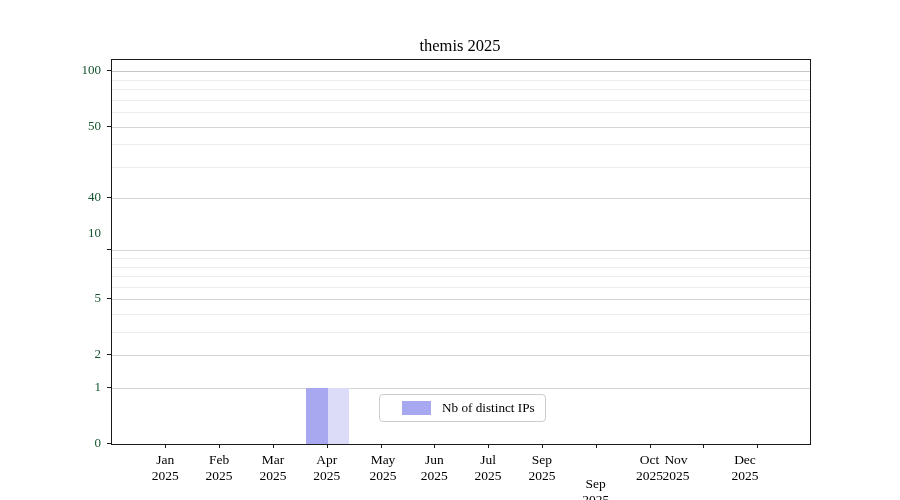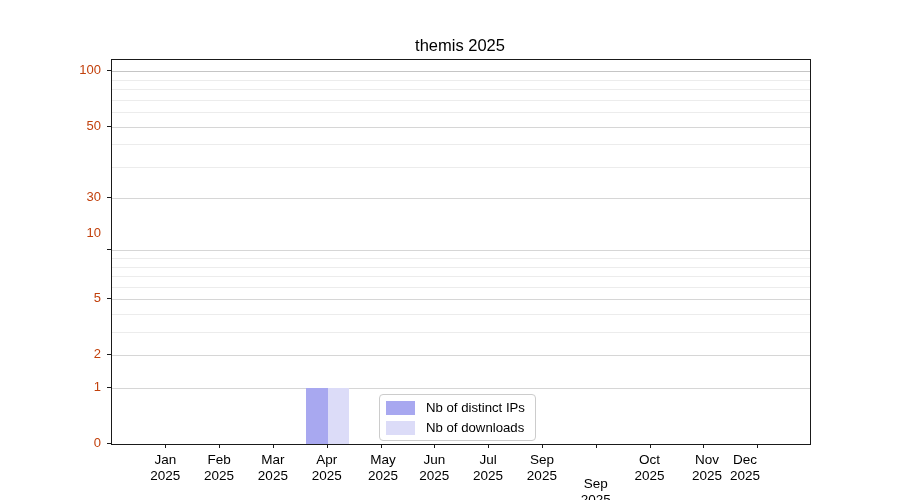--- a/index.html
+++ b/index.html
@@ -1,44 +1,44 @@
 <!DOCTYPE html>
 <html><head>
 <meta charset="utf-8">
 <style>
   html,body{margin:0;padding:0;background:#fff;}
   #chart{
     position:relative;width:900px;height:500px;background:#ffffff;
-    font-family:Liberation Sans, sans-serif;color:#000;
+    font-family:Liberation Serif, serif;color:#000;
     overflow:hidden;
   }
   .title{
     position:absolute;left:111px;top:36px;width:698px;
     text-align:center;font-size:16.5px;color:#000;
   }
   .plot{
     position:absolute;left:111px;top:59px;width:698px;height:384px;
     border:1px solid #1a1a1a;background:#fff;
   }
   .gridline{position:absolute;left:0;width:100%;height:1px;}
   .bar{position:absolute;}
   .ytick-mark{position:absolute;width:4px;height:1px;background:#1a1a1a;}
   .xtick-mark{position:absolute;width:1px;height:4px;background:#1a1a1a;}
   .ytick-label{
-    position:absolute;left:0;text-align:right;font-size:13px;color:#c2410c;
+    position:absolute;left:0;text-align:right;font-size:13px;color:#14532d;
     line-height:16px;
   }
   .xtick-label{
     position:absolute;text-align:center;font-size:13.5px;color:#000;
     white-space:pre-line;line-height:16px;
   }
   .legend{
     position:absolute;left:379px;top:394px;
     background:rgba(255,255,255,0.85);border:1px solid #cccccc;
-    border-radius:4px;padding:5px 10px 5px 6px;
+    border-radius:4px;padding:5px 10px 5px 22px;
     display:flex;flex-direction:column;gap:5px;z-index:5;
   }
   .legend-row{display:flex;align-items:center;}
   .legend-swatch{width:29px;height:14px;margin-right:11px;flex:0 0 auto;}
   .legend-label{font-size:13.2px;color:#000;white-space:nowrap;}
 </style>
 </head>
 <body>
 
 <div id="chart">
@@ -65,37 +65,33 @@
       <div class="gridline" style="top: 11.4px; background: rgb(197, 197, 197);"></div>
       <div class="bar" style="left: 194.2px; top: 328px; width: 21.5px; height: 56px; background: rgb(168, 168, 240);"></div>
       <div class="bar" style="left: 215.7px; top: 328px; width: 21.5px; height: 56px; background: rgb(220, 220, 248);"></div>
     </div>
 
   <div class="legend">
     <div class="legend-row">
       <span class="legend-swatch" id="swatch-0" style="background: rgb(168, 168, 240);"></span>
       <span class="legend-label">Nb of distinct IPs</span>
     </div>
-    <div class="legend-row">
-      <span class="legend-swatch" id="swatch-1" style="background: rgb(220, 220, 248);"></span>
-      <span class="legend-label">Nb of downloads</span>
-    </div>
   </div>
 <div class="ytick-mark" style="left: 107px; top: 443px;"></div>
     <div class="ytick-label" style="width: 101px; top: 435px;">0</div>
     <div class="ytick-mark" style="left: 107px; top: 387px;"></div>
     <div class="ytick-label" style="width: 101px; top: 379px;">1</div>
     <div class="ytick-mark" style="left: 107px; top: 354.3px;"></div>
     <div class="ytick-label" style="width: 101px; top: 346.3px;">2</div>
     <div class="ytick-mark" style="left: 107px; top: 298.3px;"></div>
     <div class="ytick-label" style="width: 101px; top: 290.3px;">5</div>
     <div class="ytick-mark" style="left: 107px; top: 249.4px;"></div>
     <div class="ytick-label" style="width: 101px; top: 225px;">10</div>
     <div class="ytick-mark" style="left: 107px; top: 197.2px;"></div>
-    <div class="ytick-label" style="width: 101px; top: 189.2px;">30</div>
+    <div class="ytick-label" style="width: 101px; top: 189.2px;">40</div>
     <div class="ytick-mark" style="left: 107px; top: 125.6px;"></div>
     <div class="ytick-label" style="width: 101px; top: 117.6px;">50</div>
     <div class="ytick-mark" style="left: 107px; top: 70.4px;"></div>
     <div class="ytick-label" style="width: 101px; top: 62.4px;">100</div>
     <div class="xtick-mark" style="left: 165.3px; top: 444px;"></div>
     <div class="xtick-label" style="left: 125.3px; width: 80px; top: 452px;">Jan
 2025</div>
     <div class="xtick-mark" style="left: 219.1px; top: 444px;"></div>
     <div class="xtick-label" style="left: 179.1px; width: 80px; top: 452px;">Feb
 2025</div>
@@ -117,18 +113,18 @@
     <div class="xtick-mark" style="left: 541.9px; top: 444px;"></div>
     <div class="xtick-label" style="left: 501.9px; width: 80px; top: 452px;">Sep
 2025</div>
     <div class="xtick-mark" style="left: 595.7px; top: 444px;"></div>
     <div class="xtick-label" style="left: 555.7px; width: 80px; top: 452px; margin-top: 24px;">Sep
 2025</div>
     <div class="xtick-mark" style="left: 649.5px; top: 444px;"></div>
     <div class="xtick-label" style="left: 609.5px; width: 80px; top: 452px;">Oct
 2025</div>
     <div class="xtick-mark" style="left: 703.3px; top: 444px;"></div>
-    <div class="xtick-label" style="left: 667px; width: 80px; top: 452px; text-align: center;">Nov
+    <div class="xtick-label" style="left: 636px; width: 80px; top: 452px; text-align: center;">Nov
 2025</div>
     <div class="xtick-mark" style="left: 757.1px; top: 444px;"></div>
     <div class="xtick-label" style="left: 705px; width: 80px; top: 452px;">Dec
 2025</div>
   </div>
 
 </body></html>

